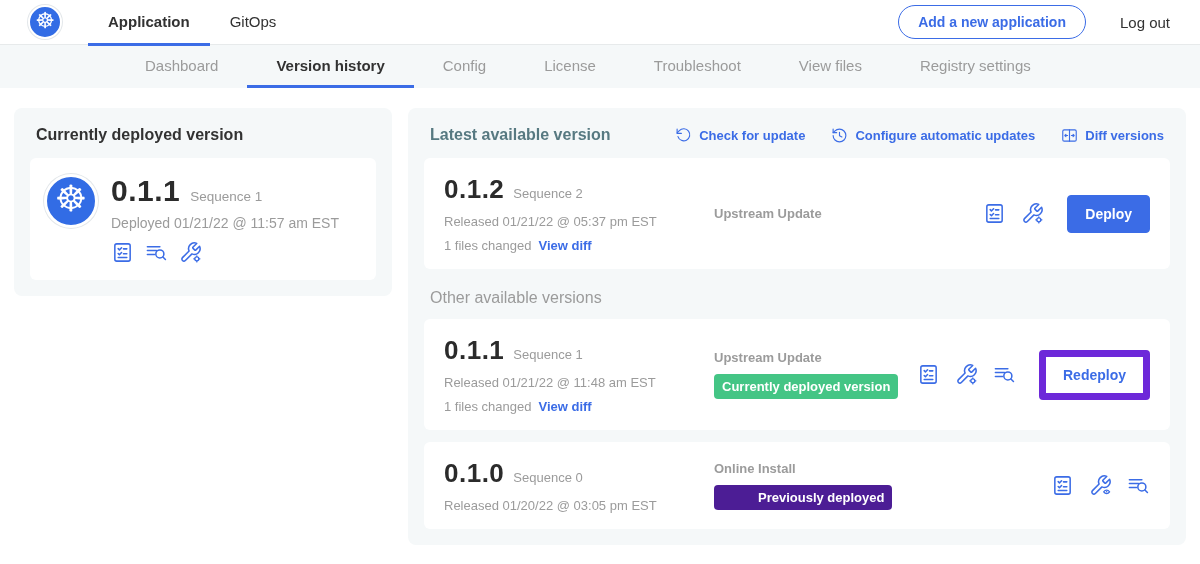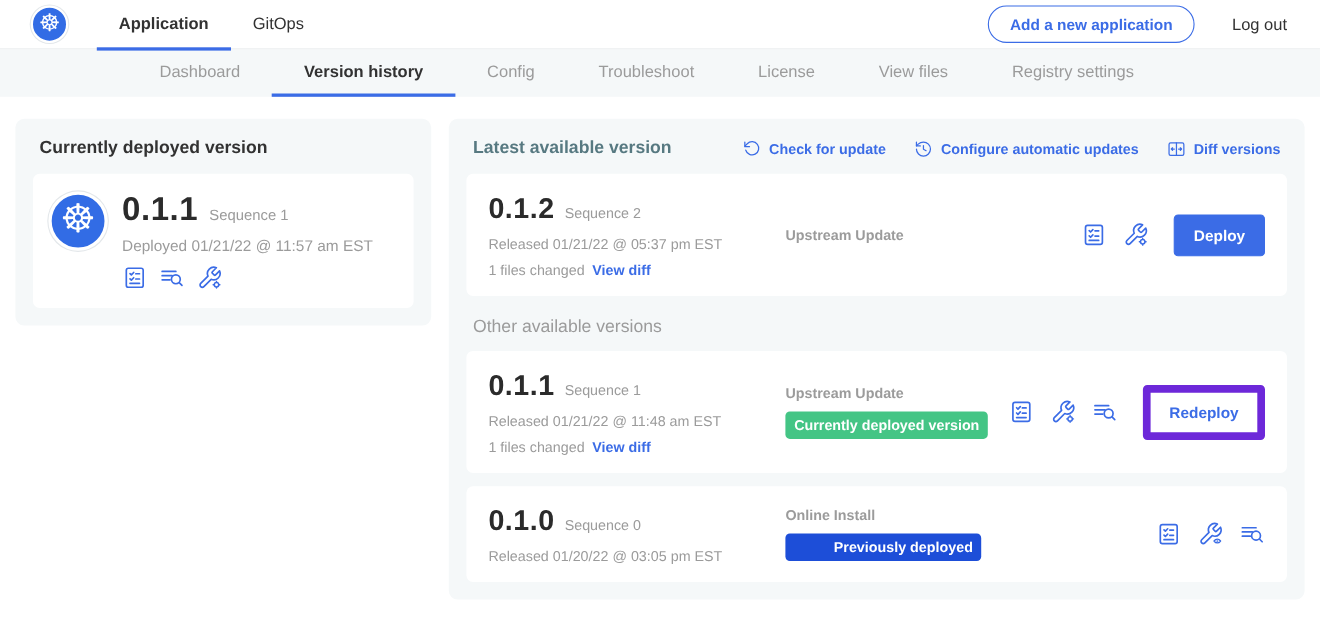--- a/index.html
+++ b/index.html
@@ -65,21 +65,21 @@
   .vc-ver { font-size:26px; font-weight:bold; letter-spacing:.5px; color:#2b2b2b; }
   .vc-seq { font-size:13px; color:#9b9b9b; margin-left:9px; }
   .vc-released { font-size:13px; color:#9b9b9b; font-weight:500; margin-top:9px; }
   .vc-files { font-size:13px; color:#9b9b9b; margin-top:9px; }
   .view-diff { color:#3b6ce6; font-weight:bold; margin-left:7px; cursor:pointer; }
   .vc-source { flex:1; padding-left:18px; }
   .source-label { font-size:13px; font-weight:bold; color:#9b9b9b; }
   .badge { display:inline-block; margin-top:9px; padding:5px 8px; border-radius:4px;
     color:#fff; font-size:13px; font-weight:bold; }
   .badge-green { background:#44c585; }
-  .badge-gray { background:#1d4ed8;padding-left:44px; }
+  .badge-gray { background:#4c1d95;padding-left:44px; }
   .vc-actions { margin-left:auto; display:flex; align-items:center; gap:15px; }
   .btn { font-family:inherit; font-size:14px; font-weight:bold; border-radius:4px;
     padding:10px 17px; cursor:pointer; margin-left:8px; }
   .btn-solid { background:#3b6ce6; color:#fff; border:1px solid #3b6ce6; }
   .btn-outline { background:#fff; color:#3b6ce6; border:7px solid #6d28d9; }
 
   .other-title { font-size:16px; color:#9b9b9b; margin:20px 0 2px 6px; }
 </style>
 </head>
 <body>
@@ -94,22 +94,22 @@
   </div>
   <div class="nav-spacer"></div>
   <button class="add-app-btn">Add a new application</button>
   <div class="logout">Log out</div>
 </div>
 
 <div class="subnav">
   <div class="subnav-tab">Dashboard</div>
   <div class="subnav-tab active">Version history</div>
   <div class="subnav-tab">Config</div>
+  <div class="subnav-tab">License</div>
   <div class="subnav-tab">Troubleshoot</div>
-  <div class="subnav-tab">License</div>
   <div class="subnav-tab">View files</div>
   <div class="subnav-tab">Registry settings</div>
 </div>
 
 <div class="main">
 
   <div class="panel left-panel">
     <h2>Currently deployed version</h2>
     <div class="deployed-card">
       <div class="k8s-app-icon">

